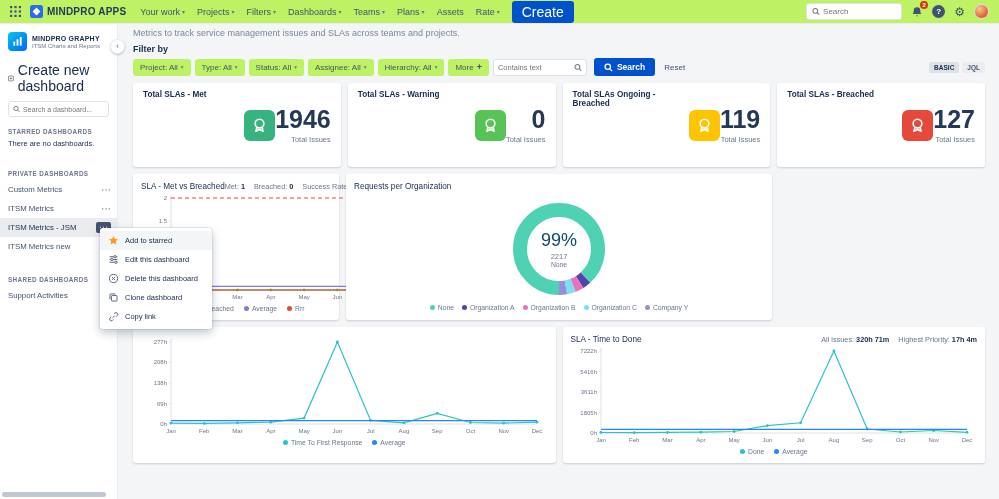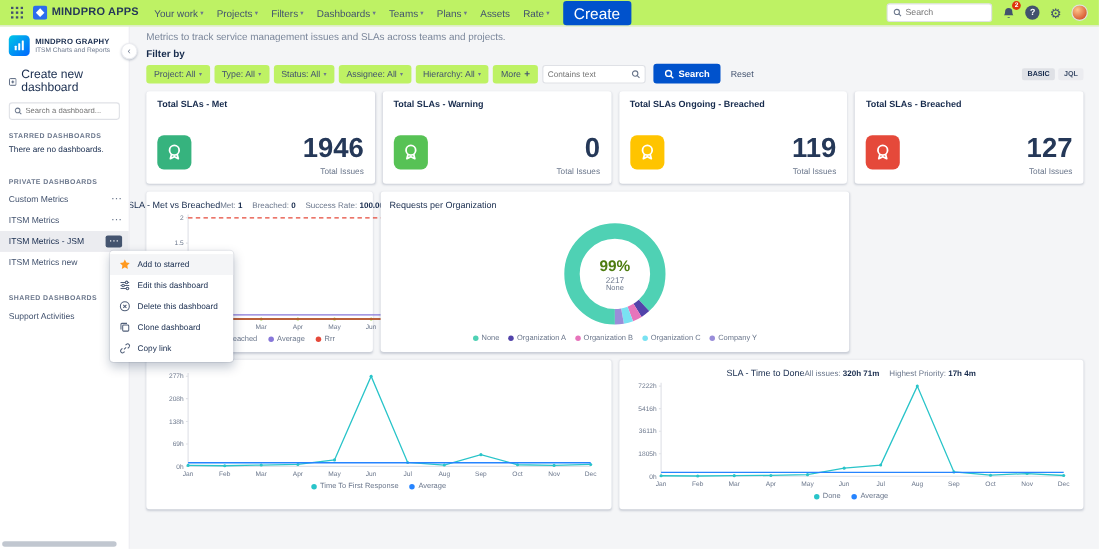--- a/index.html
+++ b/index.html
@@ -30,21 +30,21 @@
 
 .shell{display:flex;height:475px}
 
 
 .sidebar{width:118px;flex-shrink:0;background:#fff;border-right:1px solid #ebecf0;position:relative;z-index:5;font-size:8px}
 .collapse-btn{position:absolute;right:-8px;top:15px;width:15px;height:15px;border-radius:50%;background:#fff;border:1px solid #ebecf0;box-shadow:0 1px 2px rgba(9,30,66,.25);color:#6b778c;font-size:9px;line-height:1;display:flex;align-items:center;justify-content:center;z-index:8;padding:0}
 .side-logo{display:flex;gap:5px;align-items:center;padding:8px 8px 6px}
 .side-logo-mark{width:19px;height:19px;border-radius:4px;background:linear-gradient(135deg,#00c7e6,#0065ff);display:flex;align-items:center;justify-content:center;flex-shrink:0}
 .side-logo-name{font-size:7px;font-weight:bold;letter-spacing:.2px}
 .side-logo-sub{font-size:6px;color:#6b778c;margin-top:1px}
-.create-new{display:flex;gap:4px;align-items:center;padding:5px 8px;font-size:11px;color:#172b4d;cursor:pointer}
+.create-new{display:flex;gap:4px;align-items:center;padding:5px 8px;font-size:14px;color:#172b4d;cursor:pointer}
 .side-search{display:flex;align-items:center;gap:3px;margin:2px 8px 3px;border:1px solid #dfe1e6;border-radius:3px;height:16px;padding:0 4px;background:#fff}
 .side-search input{border:none;outline:none;width:100%;font-size:7px;color:#42526e}
 .section-title{padding:8px 8px 3px;font-size:6.3px;font-weight:bold;color:#6b778c;letter-spacing:.4px}
 .empty-text{padding:1px 8px 4px;font-size:7.5px;color:#172b4d}
 .side-item{display:flex;justify-content:space-between;align-items:center;padding:0 6px 0 8px;font-size:7.8px;color:#42526e;cursor:pointer;height:19px}
 .side-item.selected{background:#ebecf0;color:#172b4d}
 .more{color:#6b778c;font-size:10px;line-height:1}
 .more-dark{background:#44546f;color:#fff;border-radius:2px;padding:1px 3px;font-size:9px}
 
 
@@ -65,41 +65,41 @@
 .contains{display:flex;align-items:center;background:#fff;border:1px solid #dfe1e6;border-radius:3px;height:17px;padding:0 4px;width:94px}
 .contains input{border:none;outline:none;width:100%;font-size:7.5px;color:#42526e}
 .search-btn{display:flex;align-items:center;gap:4px;background:#0052cc;color:#fff;border:none;border-radius:3px;height:18px;padding:0 10px;font-size:8.5px;font-weight:bold;margin-left:3px}
 .reset{font-size:8px;color:#42526e;margin-left:5px;cursor:pointer}
 .modes{margin-left:auto;display:flex;gap:3px}
 .mode{font-size:6.5px;font-weight:bold;color:#42526e;background:#ebecf0;border-radius:2px;padding:2px 5px;cursor:pointer}
 .mode.active{background:#dfe1e6;color:#172b4d}
 
 .kpi-row{display:grid;grid-template-columns:repeat(4,1fr);gap:7px;margin-top:7px}
 .card{background:#fff;border-radius:3px;box-shadow:0 1px 2px rgba(9,30,66,.18)}
-.kpi-card{padding:7px 10px;height:84px;display:flex;flex-direction:column;justify-content:space-between}
+.kpi-card{padding:7px 10px;height:84px;display:flex;flex-direction:row;justify-content:space-between}
 .kpi-title{font-size:8.2px;font-weight:bold;color:#172b4d}
-.kpi-body{display:flex;align-items:flex-start;justify-content:space-between}
+.kpi-body{display:flex;align-items:center;justify-content:space-between}
 .kpi-icon{width:31px;height:31px;border-radius:6px;display:flex;align-items:center;justify-content:center}
 .kpi-value{font-size:25px;font-weight:bold;line-height:1;text-align:right;color:#253858}
 .kpi-caption{font-size:7.5px;color:#6b778c;text-align:right;margin-top:3px}
 
 .charts-row{display:grid;grid-template-columns:206px 1fr 206px;gap:7px;margin-top:7px}
 .charts-row.bottom{grid-template-columns:1fr 1fr}
 .chart-card{padding:8px}
 .card-title{font-size:8.2px;color:#172b4d;white-space:nowrap}
-.chart-head{display:flex;justify-content:center;align-items:center}
+.chart-head{display:flex;justify-content:space-between;align-items:center}
 .stats{display:flex;gap:9px;font-size:7.3px;color:#6b778c;white-space:nowrap}
 .stats b{color:#172b4d;margin-left:2px}
 .legend{display:flex;justify-content:center;align-items:center;gap:10px;font-size:6.8px;color:#6b778c;margin-top:2px}
 .legend.wrap{flex-wrap:wrap;gap:3px 8px;padding:0 4px}
 .leg-item{display:flex;align-items:center;white-space:nowrap}
 .dot{width:5px;height:5px;border-radius:50%;display:inline-block;margin-right:3px}
 .donut-wrap{position:relative;width:100px;margin:8px auto 5px}
 .donut-center{position:absolute;inset:0;display:flex;flex-direction:column;align-items:center;justify-content:center;text-align:center}
-.donut-pct{font-size:14px;font-weight:bold;color:#4d7c0f}
+.donut-pct{font-size:18px;font-weight:normal;color:#0c4a6e}
 .donut-count{font-size:7.5px;color:#6b778c;margin-top:1px}
 .donut-lbl{font-size:6.8px;color:#6b778c}
 
 .hscroll{position:absolute;left:2px;bottom:2px;width:104px;height:5px;border-radius:3px;background:#c1c7d0;z-index:30;cursor:pointer}
 </style>
 </head>
 <body>
 
 <header class="navbar">
   <span class="icon-btn">

